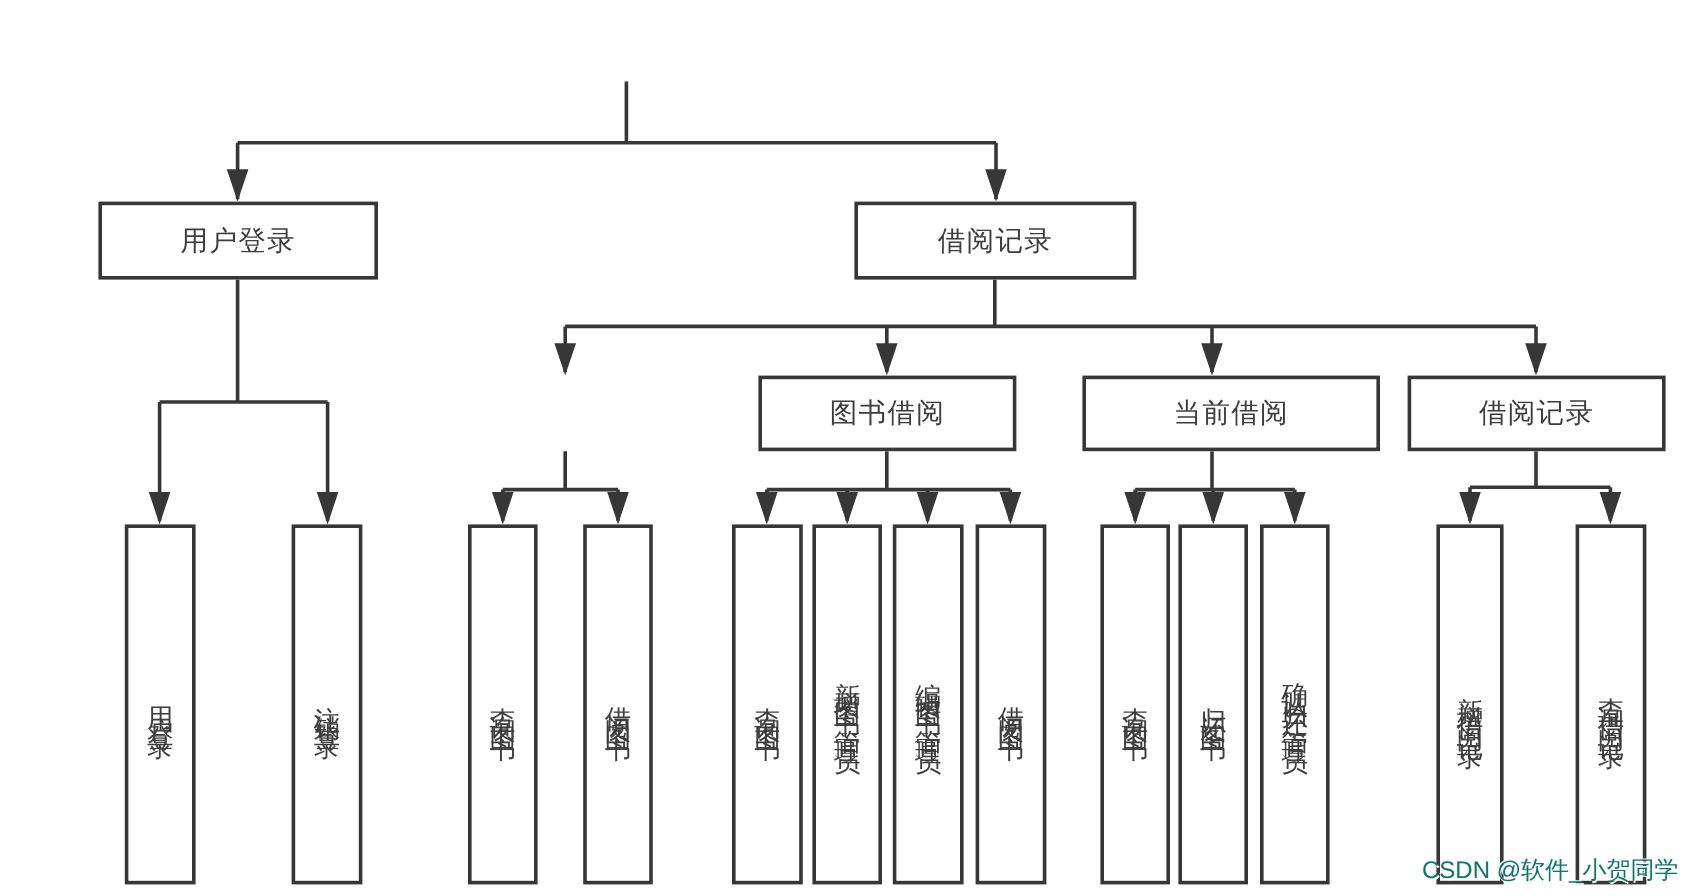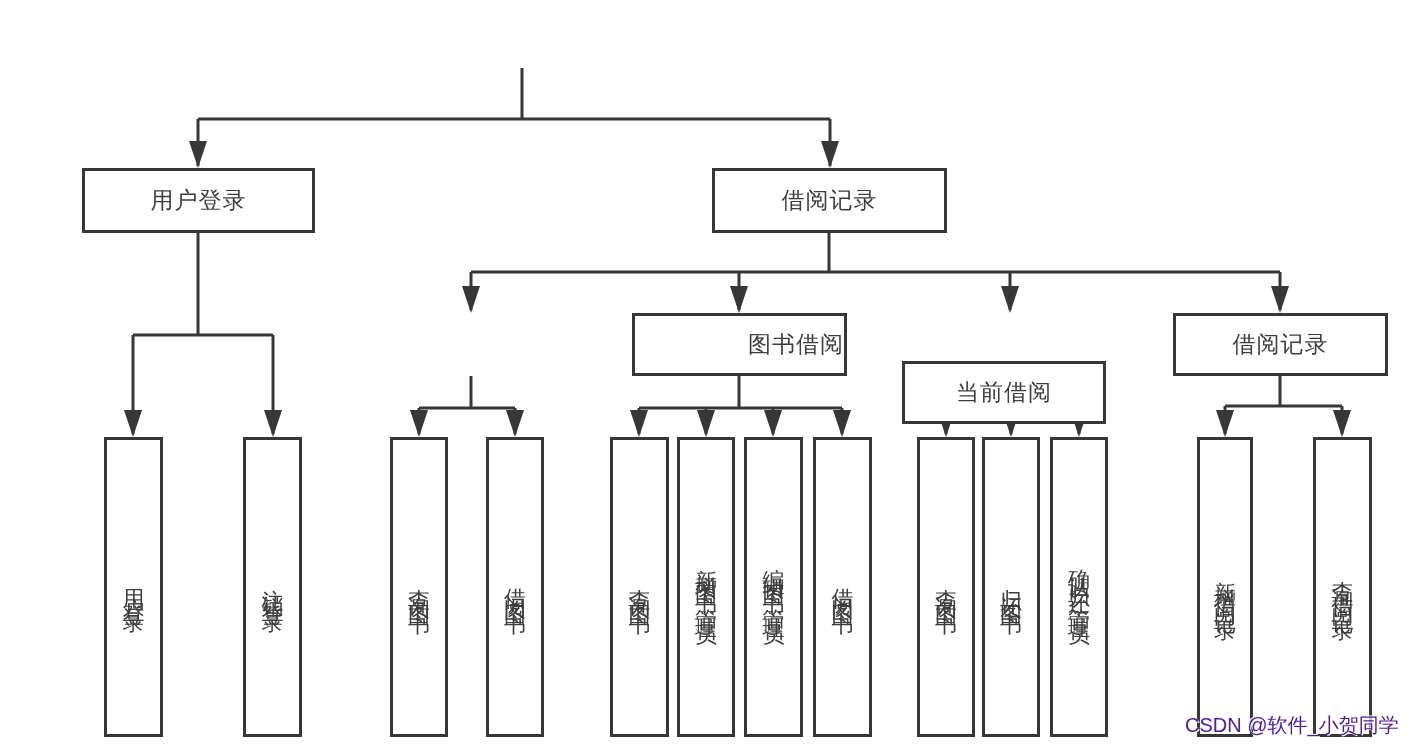--- a/index.html
+++ b/index.html
@@ -48,22 +48,22 @@
     line-height: 1;
     white-space: nowrap;
   }
   
   #n-root      { left: 22px;   top: 13px;  width: 1001px; height: 56px; }
   
   #n-userlogin { left: 82px;   top: 168px; width: 233px;  height: 65px; }
   #n-bookmgmt  { left: 712px;  top: 168px; width: 235px;  height: 65px; }
   
   #n-newrec    { left: 362px;  top: 313px; width: 218px;  height: 63px; }
-  #n-borrow    { left: 632px;  top: 313px; width: 215px;  height: 63px; justify-content: flex-end; }
-  #n-current   { left: 902px;  top: 313px; width: 204px;  height: 63px; margin-top: 48px; }
+  #n-borrow    { left: 632px;  top: 313px; width: 215px;  height: 63px; }
+  #n-current   { left: 902px;  top: 313px; width: 248px;  height: 63px; }
   #n-record    { left: 1173px; top: 313px; width: 215px;  height: 63px; }
   
   #l-login     { left: 104px;  width: 59px; }
   #l-logout    { left: 243px;  width: 59px; }
   #l-query1    { left: 390px;  width: 58px; }
   #l-lend1     { left: 486px;  width: 58px; }
   #l-query2    { left: 610px;  width: 59px; }
   #l-addbook   { left: 677px;  width: 58px; }
   #l-editbook  { left: 744px;  width: 59px; }
   #l-lend2     { left: 813px;  width: 59px; }
@@ -71,21 +71,21 @@
   #l-return    { left: 982px;  width: 58px; }
   #l-confirm   { left: 1050px; width: 58px; }
   #l-addrec    { left: 1197px; width: 56px; }
   #l-queryrec  { left: 1313px; width: 59px; }
   #watermark {
     position: absolute;
     left: 1185px;
     top: 712px;
     z-index: 2;
     font-size: 20px;
-    color: #4c1d95;
+    color: #0f766e;
     text-shadow: 1px 1px 0 #ffffff, -1px -1px 0 #f2f2f2;
     white-space: nowrap;
   }
 </style>
 </head>
 <body>
 
 <div id="canvas">
 
   <svg id="connectors" width="1405" height="747" viewBox="0 0 1405 747">

